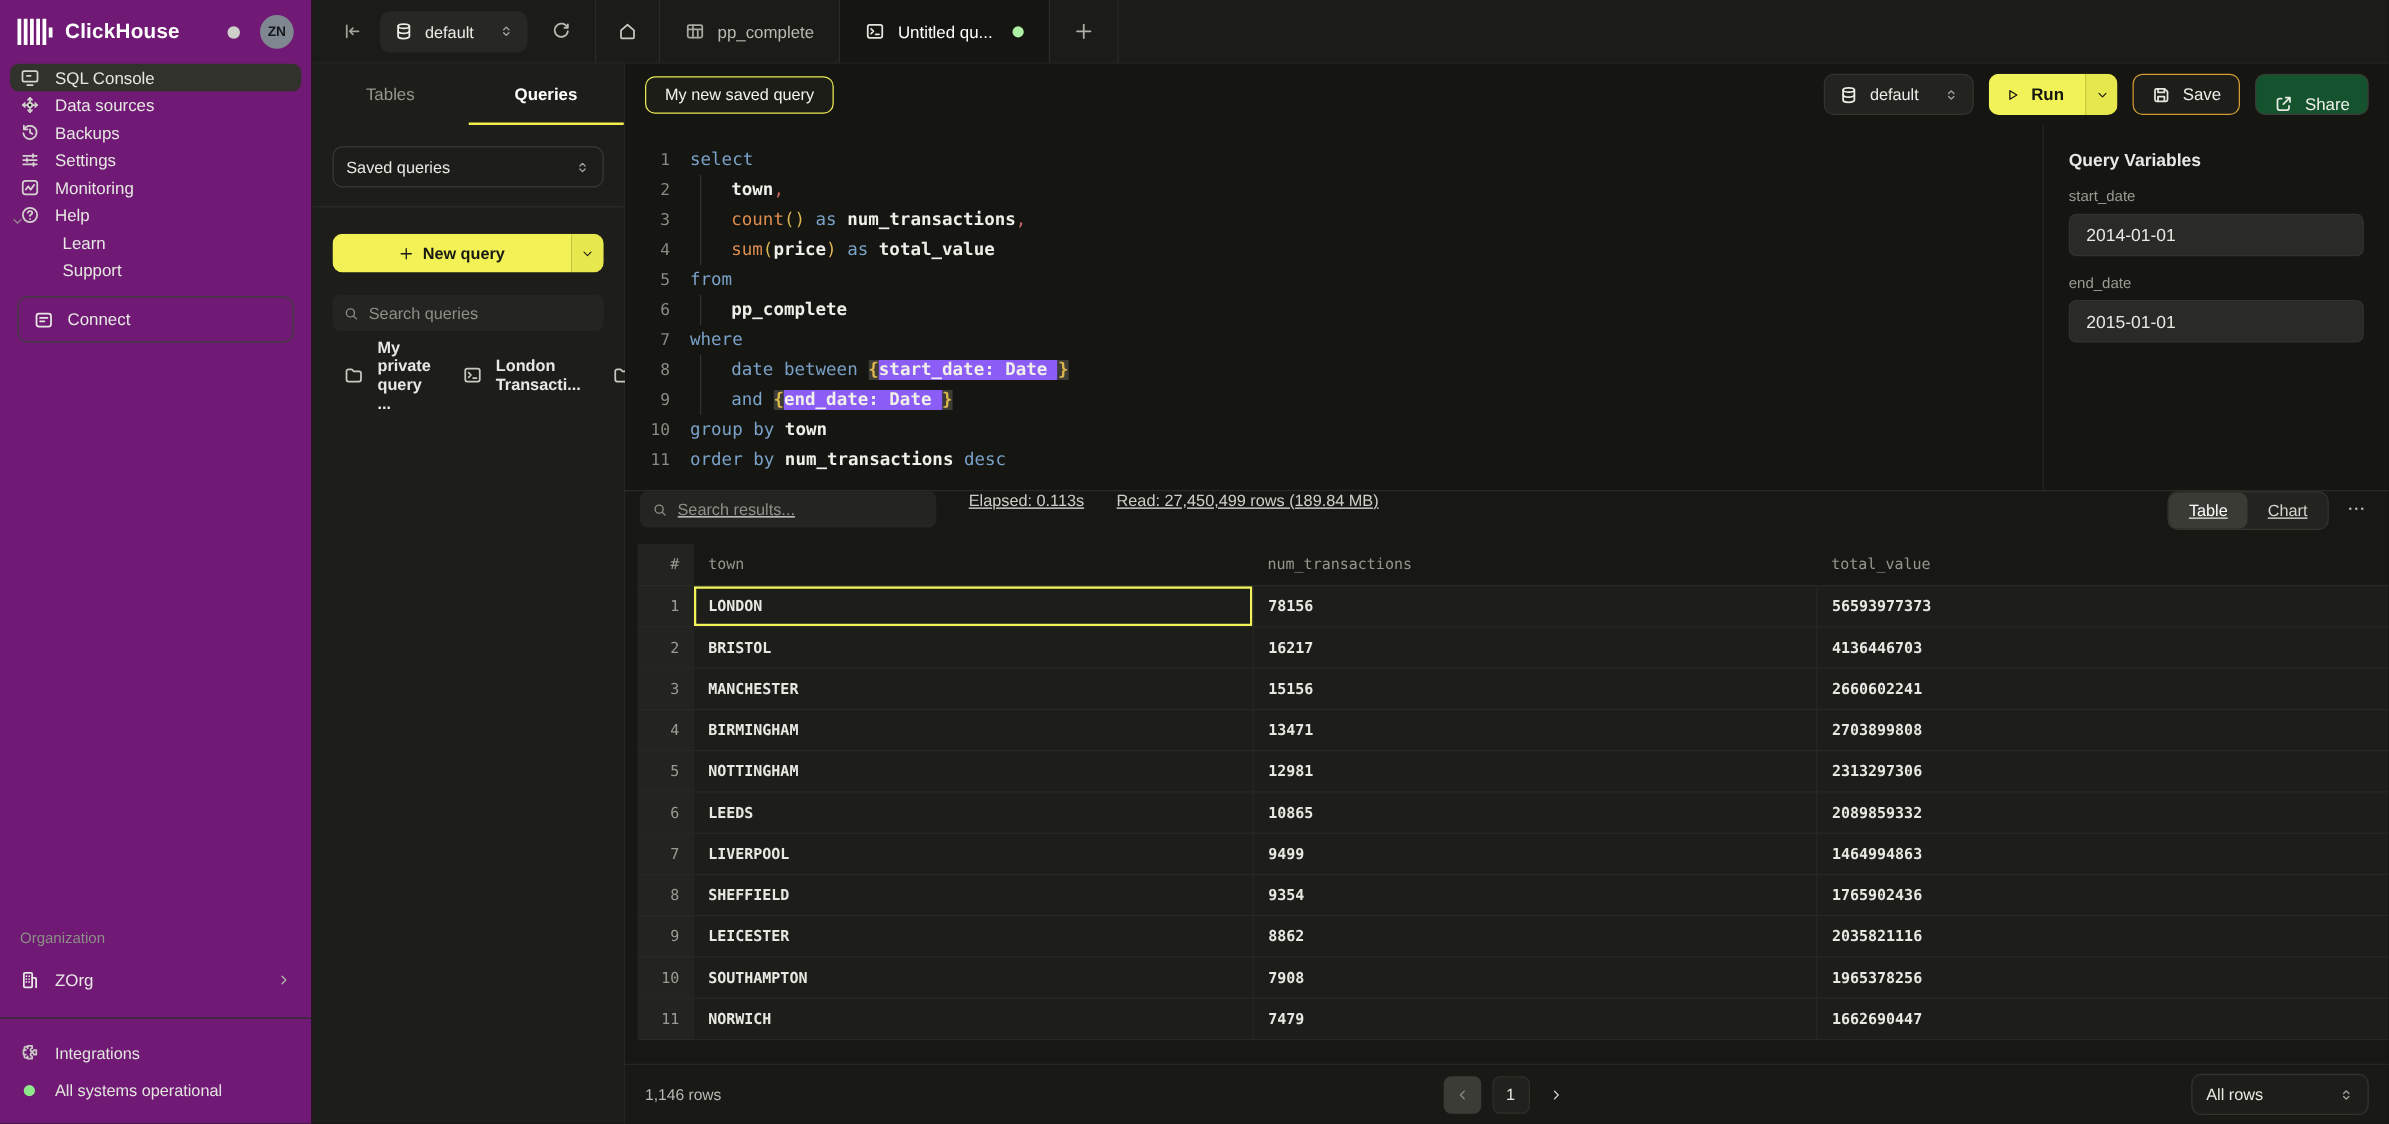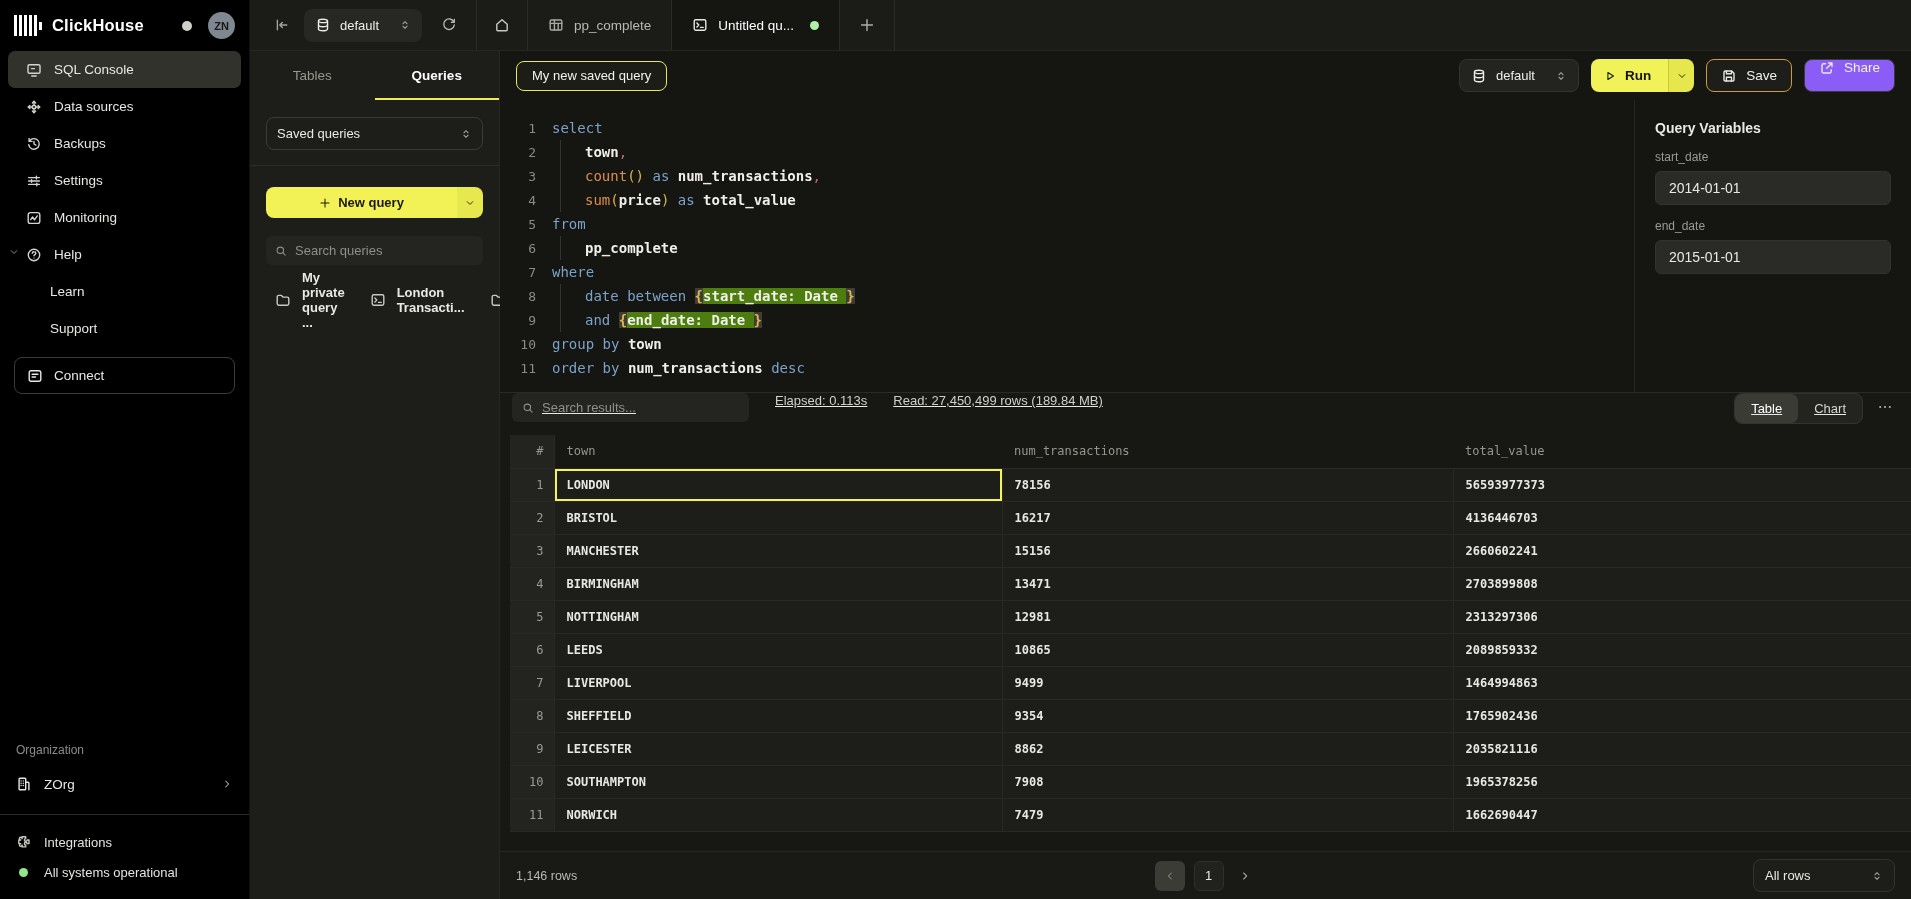--- a/index.html
+++ b/index.html
@@ -6,37 +6,37 @@
   html,body { width:1911px; height:899px; background:#111110; overflow:hidden; }
   body { font-family:"Liberation Sans", sans-serif; color:#e8e8e4; font-size:13px; }
   .app { display:flex; width:1911px; height:899px; background:#161613; }
 
   .icon { display:inline-flex; width:16px; height:16px; flex:none; }
   .icon svg { width:100%; height:100%; }
   .icon.small { width:12px; height:12px; }
   .icon.tiny { width:10px; height:10px; }
 
   
-  .sidebar { width:250px; flex:none; background:#000000; display:flex; flex-direction:column; border-right:1px solid #131311; }
+  .sidebar { width:250px; flex:none; background:#701a75; display:flex; flex-direction:column; border-right:1px solid #131311; }
   .side-logo-row { height:51px; display:flex; align-items:center; padding:0 14px; flex:none; }
   .logo { display:flex; align-items:center; gap:2px; height:21px; margin-right:10px; }
   .logo .bar { width:3px; height:21px; background:#fff; }
   .logo .bar.short { height:8px; }
   .brand { font-size:16.5px; font-weight:700; letter-spacing:.2px; color:#fff; }
   .notif-dot { width:10px; height:10px; border-radius:50%; background:#cfcfcb; margin-left:auto; }
   .avatar { width:27px; height:27px; border-radius:50%; background:#7f8791; color:#16181b; font-size:11px; font-weight:700; display:flex; align-items:center; justify-content:center; margin-left:16px; }
 
   .workspace-row { display:flex; align-items:center; padding:12px 14px 14px; gap:12px; flex:none; }
   .workspace-select { flex:1; height:34px; background:#272723; border-radius:8px; display:flex; align-items:center; gap:9px; padding:0 11px; font-size:13px; font-weight:500; color:#ececе8; }
   .aws-badge { color:#e8883a; font-size:9px; font-weight:700; border-bottom:2px solid #e8883a; border-radius:0 0 7px 7px; padding-bottom:1px; line-height:1; }
   .workspace-select .icon.updown { margin-left:auto; color:#a7a7a1; }
   .ws-plus { color:#c6c6c0; }
 
   .nav { padding:0 8px; display:flex; flex-direction:column; flex:none; }
-  .nav-item { position:relative; height:37px; border-radius:7px; display:flex; align-items:center; padding:0 8px 0 18px; gap:12px; color:#e7e7e2; font-size:13.5px; font-weight:500; cursor:default; }
+  .nav-item { position:relative; height:22px; border-radius:7px; display:flex; align-items:center; padding:0 8px 0 8px; gap:12px; color:#e7e7e2; font-size:13.5px; font-weight:500; cursor:default; }
   .nav-item.active { background:#32322d; }
   .nav-item .icon { color:#d4d4cе; color:#d4d4ce; }
   .nav-item .pre-chev { position:absolute; left:1px; top:11px; color:#9a9a93; }
   .nav-item.sub { padding-left:42px; }
   .connect-btn { margin:10px 14px 0; height:37px; border:1px solid #3c3c37; border-radius:8px; display:flex; align-items:center; padding:0 12px; gap:11px; font-size:13.5px; font-weight:500; color:#ececе7; color:#ececе7; flex:none; }
   .side-spacer { flex:1; }
   .org-label { padding:0 16px 10px; color:#8d8d87; font-size:12px; }
   .org-row { height:34px; display:flex; align-items:center; gap:12px; padding:0 16px; font-size:13.5px; font-weight:500; }
   .org-row .chev { margin-left:auto; color:#b5b5af; }
   .side-divider { border-top:1px solid #2c2c28; margin:13px 0 12px; }
@@ -91,37 +91,37 @@
   .work-header { height:49px; flex:none; display:flex; align-items:center; padding:0 16px; gap:12px; }
   .chip { height:30px; border:1px solid #e9e955; border-radius:8px; padding:0 15px; font-size:13px; color:#f2f2ee; display:flex; align-items:center; background:#1d1d17; }
   .wh-right { margin-left:auto; display:flex; align-items:center; gap:12px; }
   .wh-db-select { height:33px; background:#23231f; border:1px solid #34342f; border-radius:8px; display:flex; align-items:center; gap:9px; padding:0 11px; width:120px; color:#eeeee9; font-weight:500; }
   .wh-db-select .icon.updown { margin-left:auto; color:#a7a7a1; }
   .run-btn { display:flex; height:33px; border-radius:8px; overflow:hidden; }
   .run-main { background:#f1f257; color:#15150f; font-weight:600; font-size:13.5px; padding:0 17px 0 13px; display:flex; gap:9px; align-items:center; }
   .run-main .icon { color:#15150f; }
   .run-split { width:26px; background:#e6e74d; border-left:1px solid #c9ca3f; display:flex; align-items:center; justify-content:center; color:#15150f; }
   .save-btn { height:33px; border:1.5px solid #cf9b33; border-radius:8px; padding:0 14px; display:flex; align-items:center; gap:9px; color:#f0f0eb; font-weight:500; background:#1d1d19; font-size:13.5px; }
-  .share-btn { height:33px; border:1px solid #3b3b36; border-radius:8px; padding:0 14px; display:flex; align-items:flex-start; gap:9px; color:#f0f0eb; font-weight:500; background:#8b5cf6; font-size:13.5px; }
+  .share-btn { height:33px; border:1px solid #3b3b36; border-radius:8px; padding:0 14px; display:flex; align-items:flex-end; gap:9px; color:#f0f0eb; font-weight:500; background:#14532d; font-size:13.5px; }
   .save-btn .icon, .share-btn .icon { color:#e8e8e2; }
 
   .editor-vars { height:292px; flex:none; display:flex; min-width:0; }
   .editor { flex:1; min-width:0; padding-top:16px; overflow:hidden; }
   .code-line { display:flex; height:24px; align-items:center; font-family:"DejaVu Sans Mono", monospace; font-size:14px; }
   .ln { width:36px; text-align:right; margin-right:16px; flex:none; color:#8b8b85; font-size:13px; }
   .line-content { white-space:pre; position:relative; height:24px; display:flex; align-items:center; }
   .line-content.ind { padding-left:33px; }
   .line-content.ind::before { content:""; position:absolute; left:8px; top:0; bottom:0; border-left:1px solid #33332d; }
   .tk.kw { color:#7ba2c9; }
   .tk.fn { color:#de8e4e; }
   .tk.pr { color:#ddb64e; }
   .tk.id { color:#efeee9; font-weight:700; }
   .tk.pn { color:#c96a63; }
   .tk.vb { color:#ddb64e; background:#3d3d36; font-weight:700; }
-  .tk.vt { color:#f1efe9; background:#4d7c0f; font-weight:700; }
+  .tk.vt { color:#f1efe9; background:#8b5cf6; font-weight:700; }
 
   .vars-panel { width:277px; flex:none; border-left:1px solid #242420; padding:20px 20px 0; }
   .vars-title { font-size:14px; font-weight:600; color:#ededе8; color:#ededе8; margin-bottom:4px; }
   .var-label { font-size:12px; color:#9a9a94; margin:14px 0 7px; }
   .var-input { width:100%; height:34px; background:#2a2a27; border:1px solid #33332e; border-radius:6px; padding:0 13px; font-size:14px; color:#e9e9e4; font-family:"Liberation Sans",sans-serif; outline:none; }
 
   
   .results { flex:1; display:flex; flex-direction:column; border-top:1px solid #2a2a26; min-height:0; background:#171714; }
   .results-toolbar { height:42px; flex:none; display:flex; align-items:flex-start; padding:0 12px;text-decoration:underline; }
   .rt-search { width:237px; height:29px; background:#242421; border-radius:6px; display:flex; align-items:center; padding:0 10px; gap:8px; color:#90908a; flex:none; }

